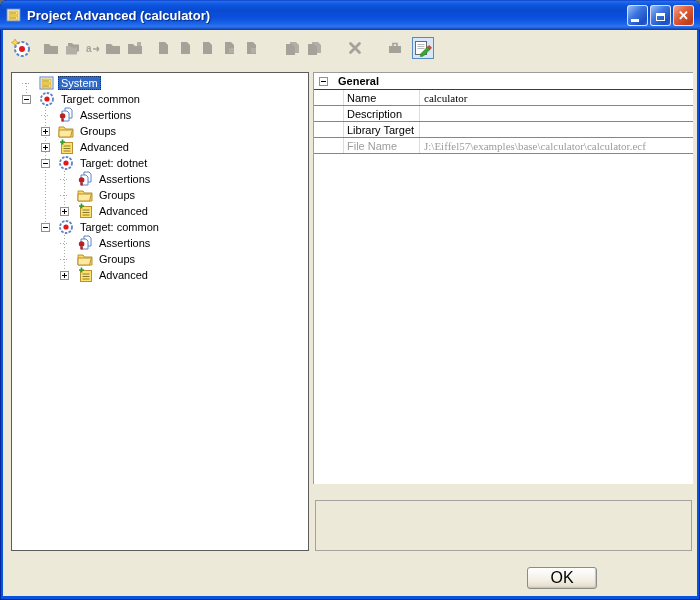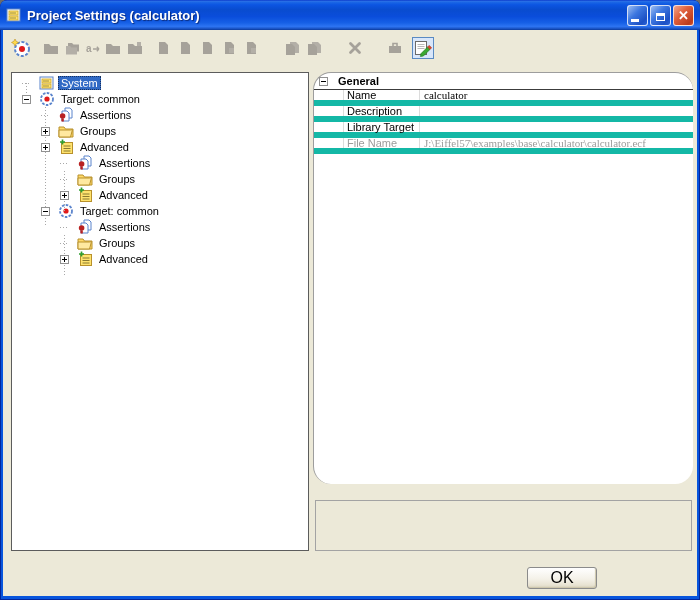--- a/index.html
+++ b/index.html
@@ -33,25 +33,25 @@
   .expander::before{content:"";position:absolute;left:1px;right:1px;top:3px;height:1px;background:#000;}
   .expander.plus::after{content:"";position:absolute;top:1px;bottom:1px;left:3px;width:1px;background:#000;}
   .spacer{width:9px;height:1px;flex:none;margin-right:8px;align-self:center;
     background:repeating-linear-gradient(90deg,#a8a8a8 0 1px,transparent 1px 3px);}
   .t-icon{width:16px;height:16px;flex:none;margin-right:3px;display:flex;align-items:center;justify-content:center;}
   .t-label{padding:1px 3px;white-space:nowrap;}
   .t-label.selected{background:#316ac5;color:#fff;outline:1px dotted #17315e;outline-offset:-1px;}
   .guide{position:absolute;width:1px;background:repeating-linear-gradient(180deg,#a8a8a8 0 1px,transparent 1px 3px);z-index:1;}
   
   .grid{position:absolute;left:310px;top:42px;width:380px;height:412px;background:#fff;
-    border-left:1px solid #9d9d9d;border-top:1px solid #9d9d9d;box-sizing:border-box;font-size:11px;border-radius:18px;}
+    border-left:1px solid #9d9d9d;border-top:1px solid #9d9d9d;box-sizing:border-box;font-size:11px;}
   .grid-header{height:17px;display:flex;align-items:center;border-bottom:1px solid #3c3c3c;padding-left:5px;box-sizing:border-box;}
   .grid-header .expander{margin-right:10px;}
   .grid-header .sec-label{font-weight:bold;}
-  .grid-row{height:16px;display:flex;align-items:stretch;border-bottom:6px solid #14b8a6;box-sizing:border-box;}
+  .grid-row{height:16px;display:flex;align-items:stretch;border-bottom:1px solid #14b8a6;box-sizing:border-box;}
   .g-gutter{width:30px;border-right:1px solid #dcdcdc;box-sizing:border-box;flex:none;}
   .g-label{width:76px;border-right:1px solid #dcdcdc;box-sizing:border-box;flex:none;display:flex;align-items:center;padding-left:3px;}
   .g-value{flex:1;display:flex;align-items:center;padding-left:4px;white-space:nowrap;overflow:hidden;font-family:Liberation Serif, serif;}
   .grid-row.readonly .g-label,.grid-row.readonly .g-value{color:#9c9c9c;}
   
   .help{position:absolute;left:312px;top:470px;width:377px;height:51px;border:1px solid #a3a3a3;background:#ece9d8;box-sizing:border-box;font-size:11px;color:#444;padding:3px;}
   
   .btn{position:absolute;width:70px;height:22px;border:1px solid #8b8b8b;border-radius:3px;box-sizing:border-box;
     background:linear-gradient(180deg,#ffffff 0%,#f4f1e8 55%,#e8e3d2 85%,#d8d2bd 100%);
     box-shadow:inset -1px -1px 1px #cdc6ab;font-size:16px;color:#000;text-align:center;line-height:19px;cursor:default;}
@@ -65,21 +65,21 @@
   <div class="titlebar">
     <span style="display:flex;">
       <svg width="16" height="16" viewBox="0 0 16 16">
         <rect x="1" y="2" width="13" height="12" fill="#fdfcf4" stroke="#5b84cc"></rect>
         <rect x="3" y="4" width="9" height="4" fill="#ffe36e" stroke="#caa62e" stroke-width="0.8"></rect>
         <rect x="3" y="9" width="9" height="4" fill="#ffe36e" stroke="#caa62e" stroke-width="0.8"></rect>
         <line x1="4" y1="6" x2="10" y2="6" stroke="#8a7a30" stroke-width="0.8"></line>
         <line x1="4" y1="11" x2="10" y2="11" stroke="#8a7a30" stroke-width="0.8"></line>
       </svg>
     </span>
-    <span class="title-text">Project Settings (calculator)</span>
+    <span class="title-text">Project Advanced (calculator)</span>
     <span class="win-controls">
       <span class="win-btn">
           <span class="glyph-min"></span>
         </span>
       <span class="win-btn">
           <span class="glyph-max"></span>
         </span>
       <span class="win-btn close">
           <span class="glyph-close">✕</span>
         </span>
@@ -254,20 +254,30 @@
             <rect x="3.5" y="3.5" width="11" height="11" fill="#ffe36e" stroke="#b8912c"></rect>
             <line x1="5.5" y1="7" x2="12.5" y2="7" stroke="#8a7a30"></line>
             <line x1="5.5" y1="9.5" x2="12.5" y2="9.5" stroke="#8a7a30"></line>
             <line x1="5.5" y1="12" x2="12.5" y2="12" stroke="#8a7a30"></line>
             <path d="M4.5 0.5v5M2 3h5" stroke="#2f9e2f" stroke-width="1.7"></path>
           </svg>
         </span>
         <span class="t-label">Advanced</span>
       </div>
 
+      <div class="tree-row lv1">
+        <span class="expander"></span>
+        <span class="t-icon">
+          <svg width="16" height="16" viewBox="0 0 16 16">
+            <circle cx="8" cy="8" r="6" fill="#fff" stroke="#5b84cc" stroke-width="1.8" stroke-dasharray="2.6 1.3"></circle>
+            <circle cx="8" cy="8" r="2.6" fill="#e01a1a"></circle>
+          </svg>
+        </span>
+        <span class="t-label">Target: dotnet</span>
+      </div>
 
       <div class="tree-row lv2">
         <span class="spacer"></span>
         <span class="t-icon">
           <svg width="16" height="16" viewBox="0 0 16 16">
             <path d="M7 1h5l2 2v8H7z" fill="#fff" stroke="#5b84cc"></path>
             <path d="M4 4h5l2 2v8H4z" fill="#fff" stroke="#5b84cc"></path>
             <circle cx="4.6" cy="9" r="2.8" fill="#b92222"></circle>
             <rect x="3.4" y="11.5" width="2.4" height="3" fill="#b92222"></rect>
           </svg>

